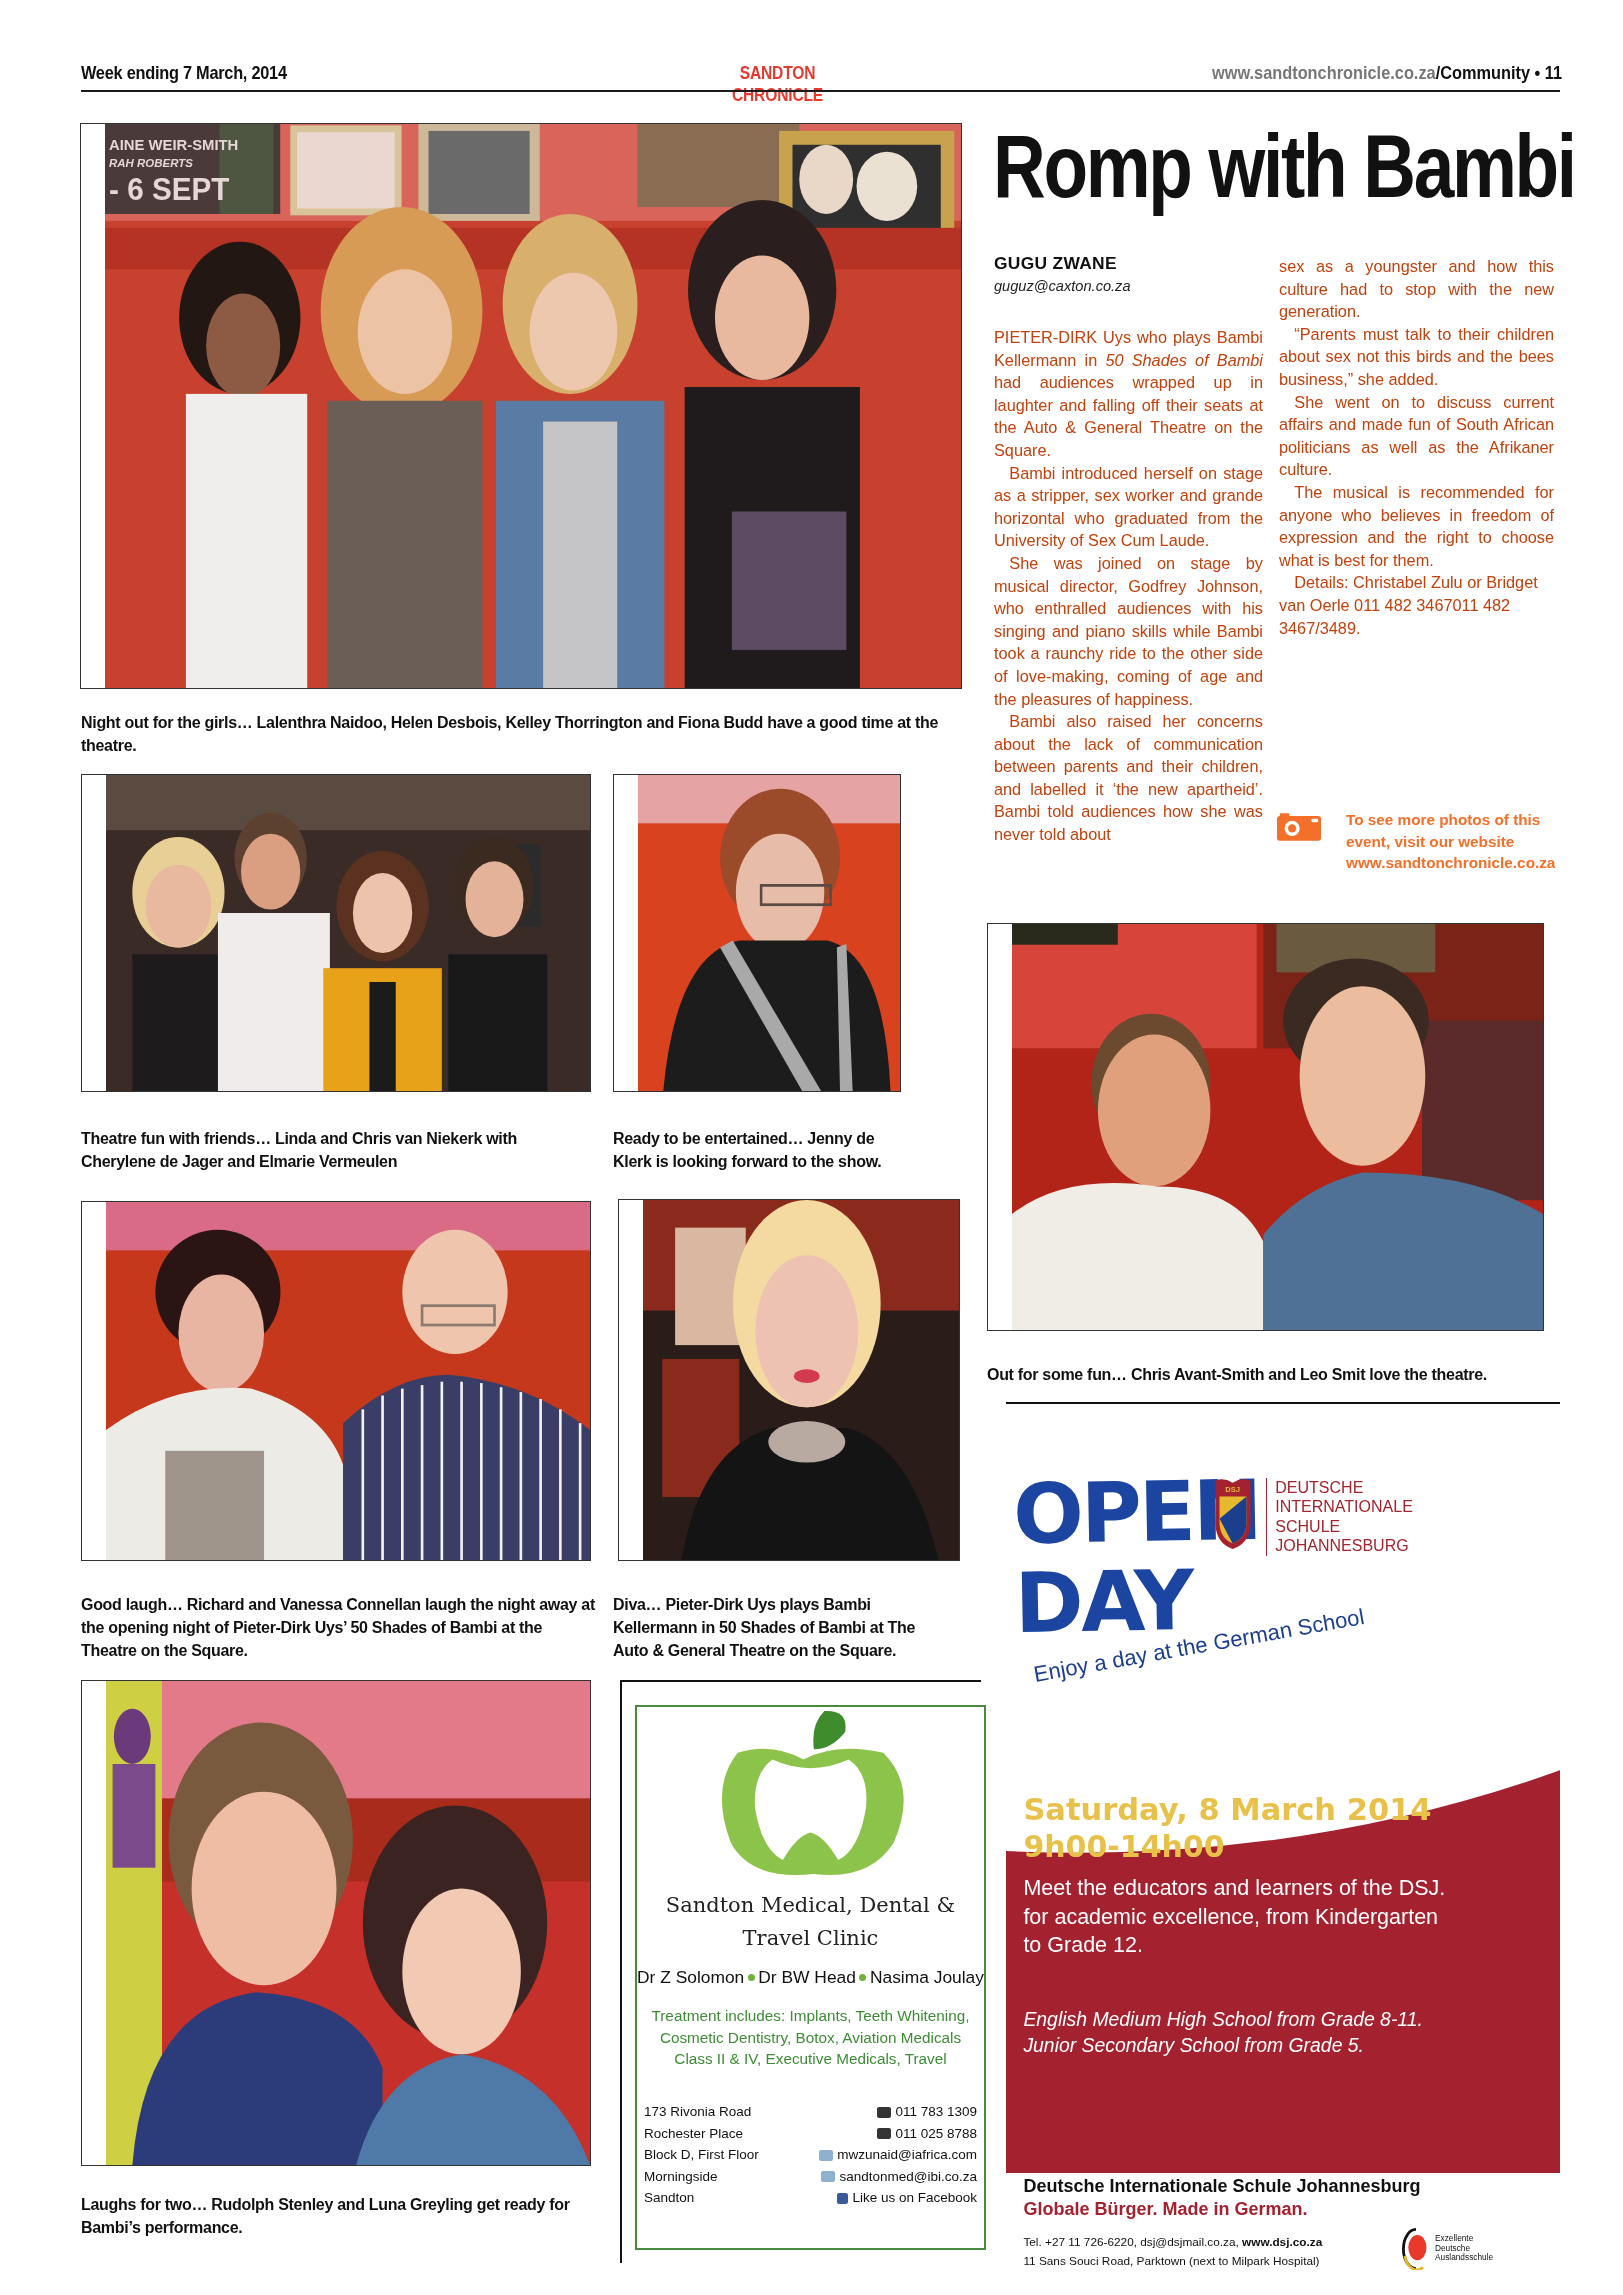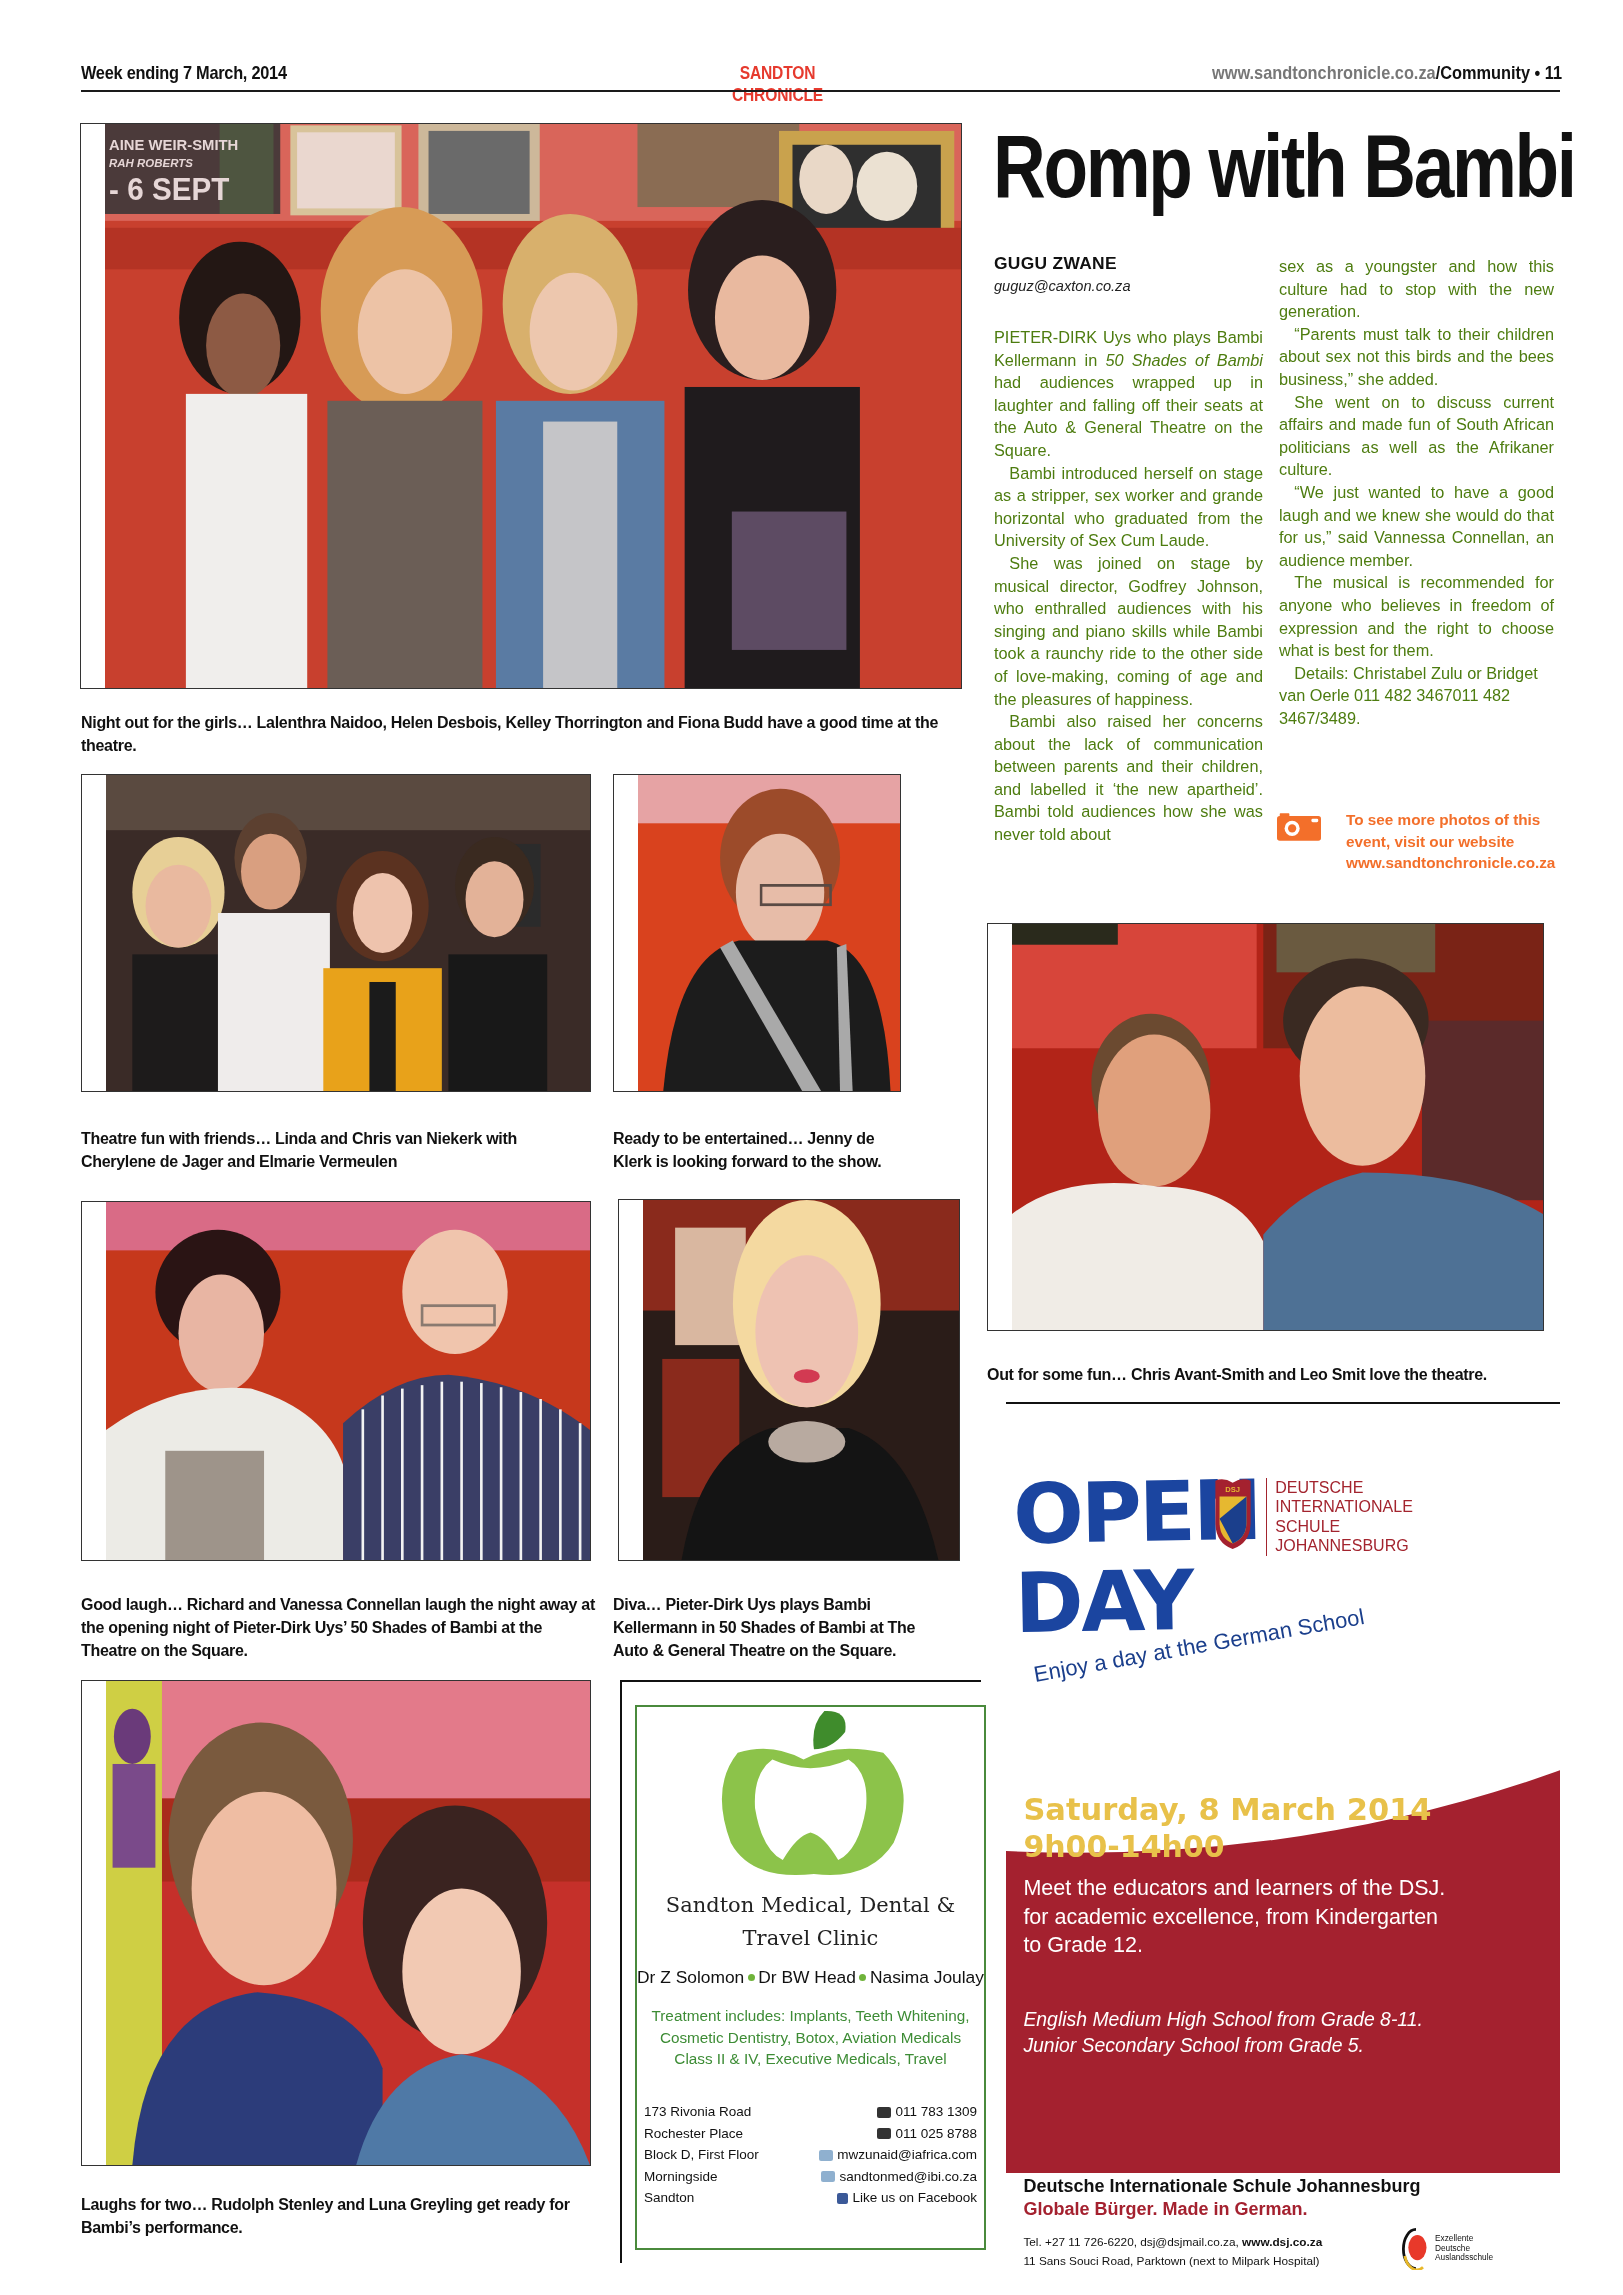--- a/index.html
+++ b/index.html
@@ -20,21 +20,21 @@
   .photo svg { width: 100%; height: 100%; display: block; }
 
   .caption { position: absolute; font-weight: 700; font-size: 16px; line-height: 23px; letter-spacing: -0.3px; }
 
   
   .headline { left: 993px; top: 118px; width: 569px; font-weight: 700; font-size: 89px; line-height: 97px; letter-spacing: -2.8px; transform: scaleX(0.82); transform-origin: left; white-space: nowrap; }
 
   .byline { left: 994px; top: 253px; font-weight: 700; font-size: 17.4px; letter-spacing: 0.3px; }
   .email { left: 994px; top: 278px; font-style: italic; font-size: 14.6px; color: #222; }
 
-  .col { position: absolute; font-size: 16.3px; line-height: 22.6px; text-align: justify; color: #4d7c0f; }
+  .col { position: absolute; font-size: 16.3px; line-height: 22.6px; text-align: justify; color: #c2410c; }
   .col p { text-indent: 15.3px; }
   .col p.noindent { text-indent: 0; }
   .col em { font-style: italic; }
 
   .promo { left: 1277px; top: 809px; width: 278px; }
   .promo-text { position: absolute; left: 69px; top: 0; width: 208px; color: #f36f2a; font-weight: 700; font-size: 15.3px; line-height: 21.5px; }
 
   
   .clinic-outer { left: 620px; top: 1680px; width: 361px; height: 583px; border-left: 2.1px solid #111; border-top: 2.1px solid #111; }
   .clinic-inner { left: 635px; top: 1705px; width: 351px; height: 545px; border: 2.1px solid #4a8a3c; background: #fff; }
@@ -121,21 +121,20 @@
   <p class="noindent"><span>PIETER-DIRK Uys who plays Bambi Kellermann in </span><em>50 Shades of Bambi</em><span> had audiences wrapped up in laughter and falling off their seats at the Auto &amp; General Theatre on the Square.</span></p>
   <p>Bambi introduced herself on stage as a stripper, sex worker and grande horizontal who graduated from the University of Sex Cum Laude.</p>
   <p>She was joined on stage by musical director, Godfrey Johnson, who enthralled audiences with his singing and piano skills while Bambi took a raunchy ride to the other side of love-making, coming of age and the pleasures of happiness.</p>
   <p>Bambi also raised her concerns about the lack of communication between parents and their children, and labelled it ‘the new apartheid’. Bambi told audiences how she was never told about</p>
 </div>
 
 <div class="col" style="left:1279px;top:255px;width:275px;">
   <p class="noindent">sex as a youngster and how this culture had to stop with the new generation.</p>
   <p>“Parents must talk to their children about sex not this birds and the bees business,” she added.</p>
   <p>She went on to discuss current affairs and made fun of South African politicians as well as the Afrikaner culture.</p>
-  <p>“We just wanted to have a good laugh and we knew she would do that for us,” said Vannessa Connellan, an audience member.</p>
   <p>The musical is recommended for anyone who believes in freedom of expression and the right to choose what is best for them.</p>
   <p style="text-align:left;">Details: Christabel Zulu or Bridget van Oerle 011 482 3467011 482 3467/3489.</p>
 </div>
 
 <div class="abs promo">
   <span class="abs" style="left:0;top:4.2px;width:44px;height:28px;">
     <svg width="44" height="28" viewBox="0 0 64 40">
       <rect x="4" y="0" width="14" height="5" rx="1" fill="#f36f2a"></rect>
       <rect x="0" y="4" width="64" height="36" rx="4" fill="#f36f2a"></rect>
       <circle cx="22" cy="22" r="11" fill="#fff"></circle>

